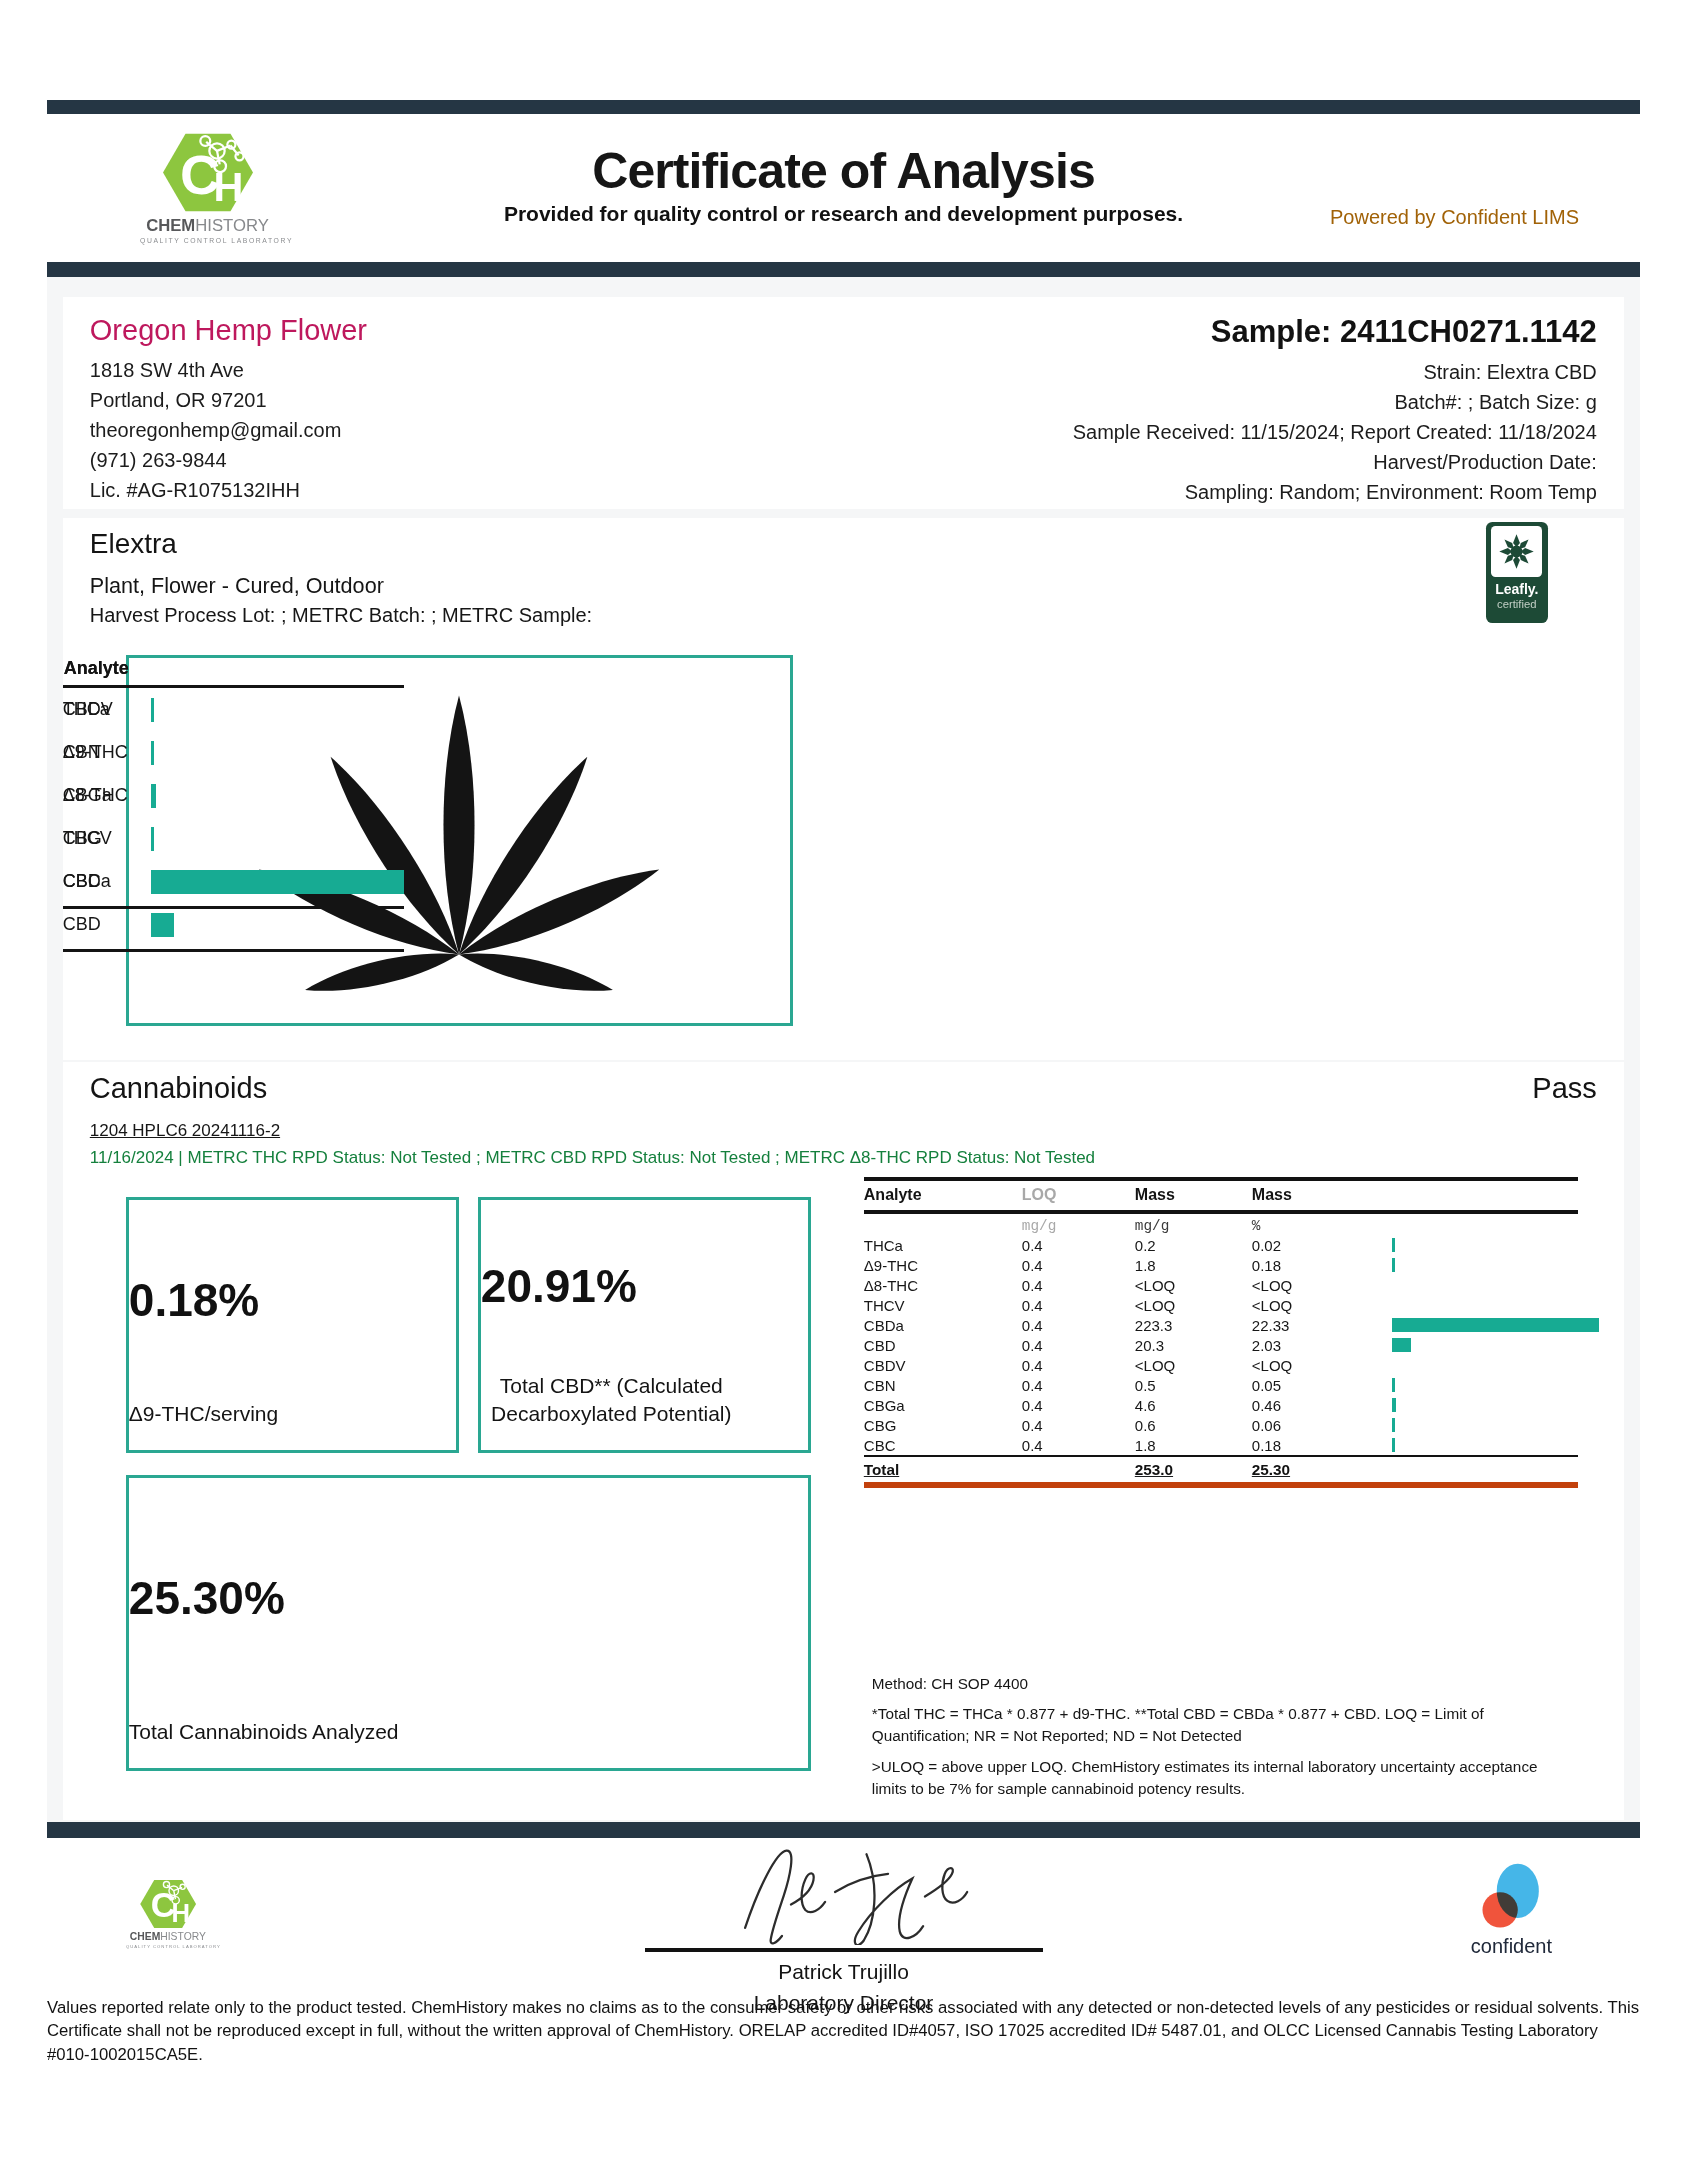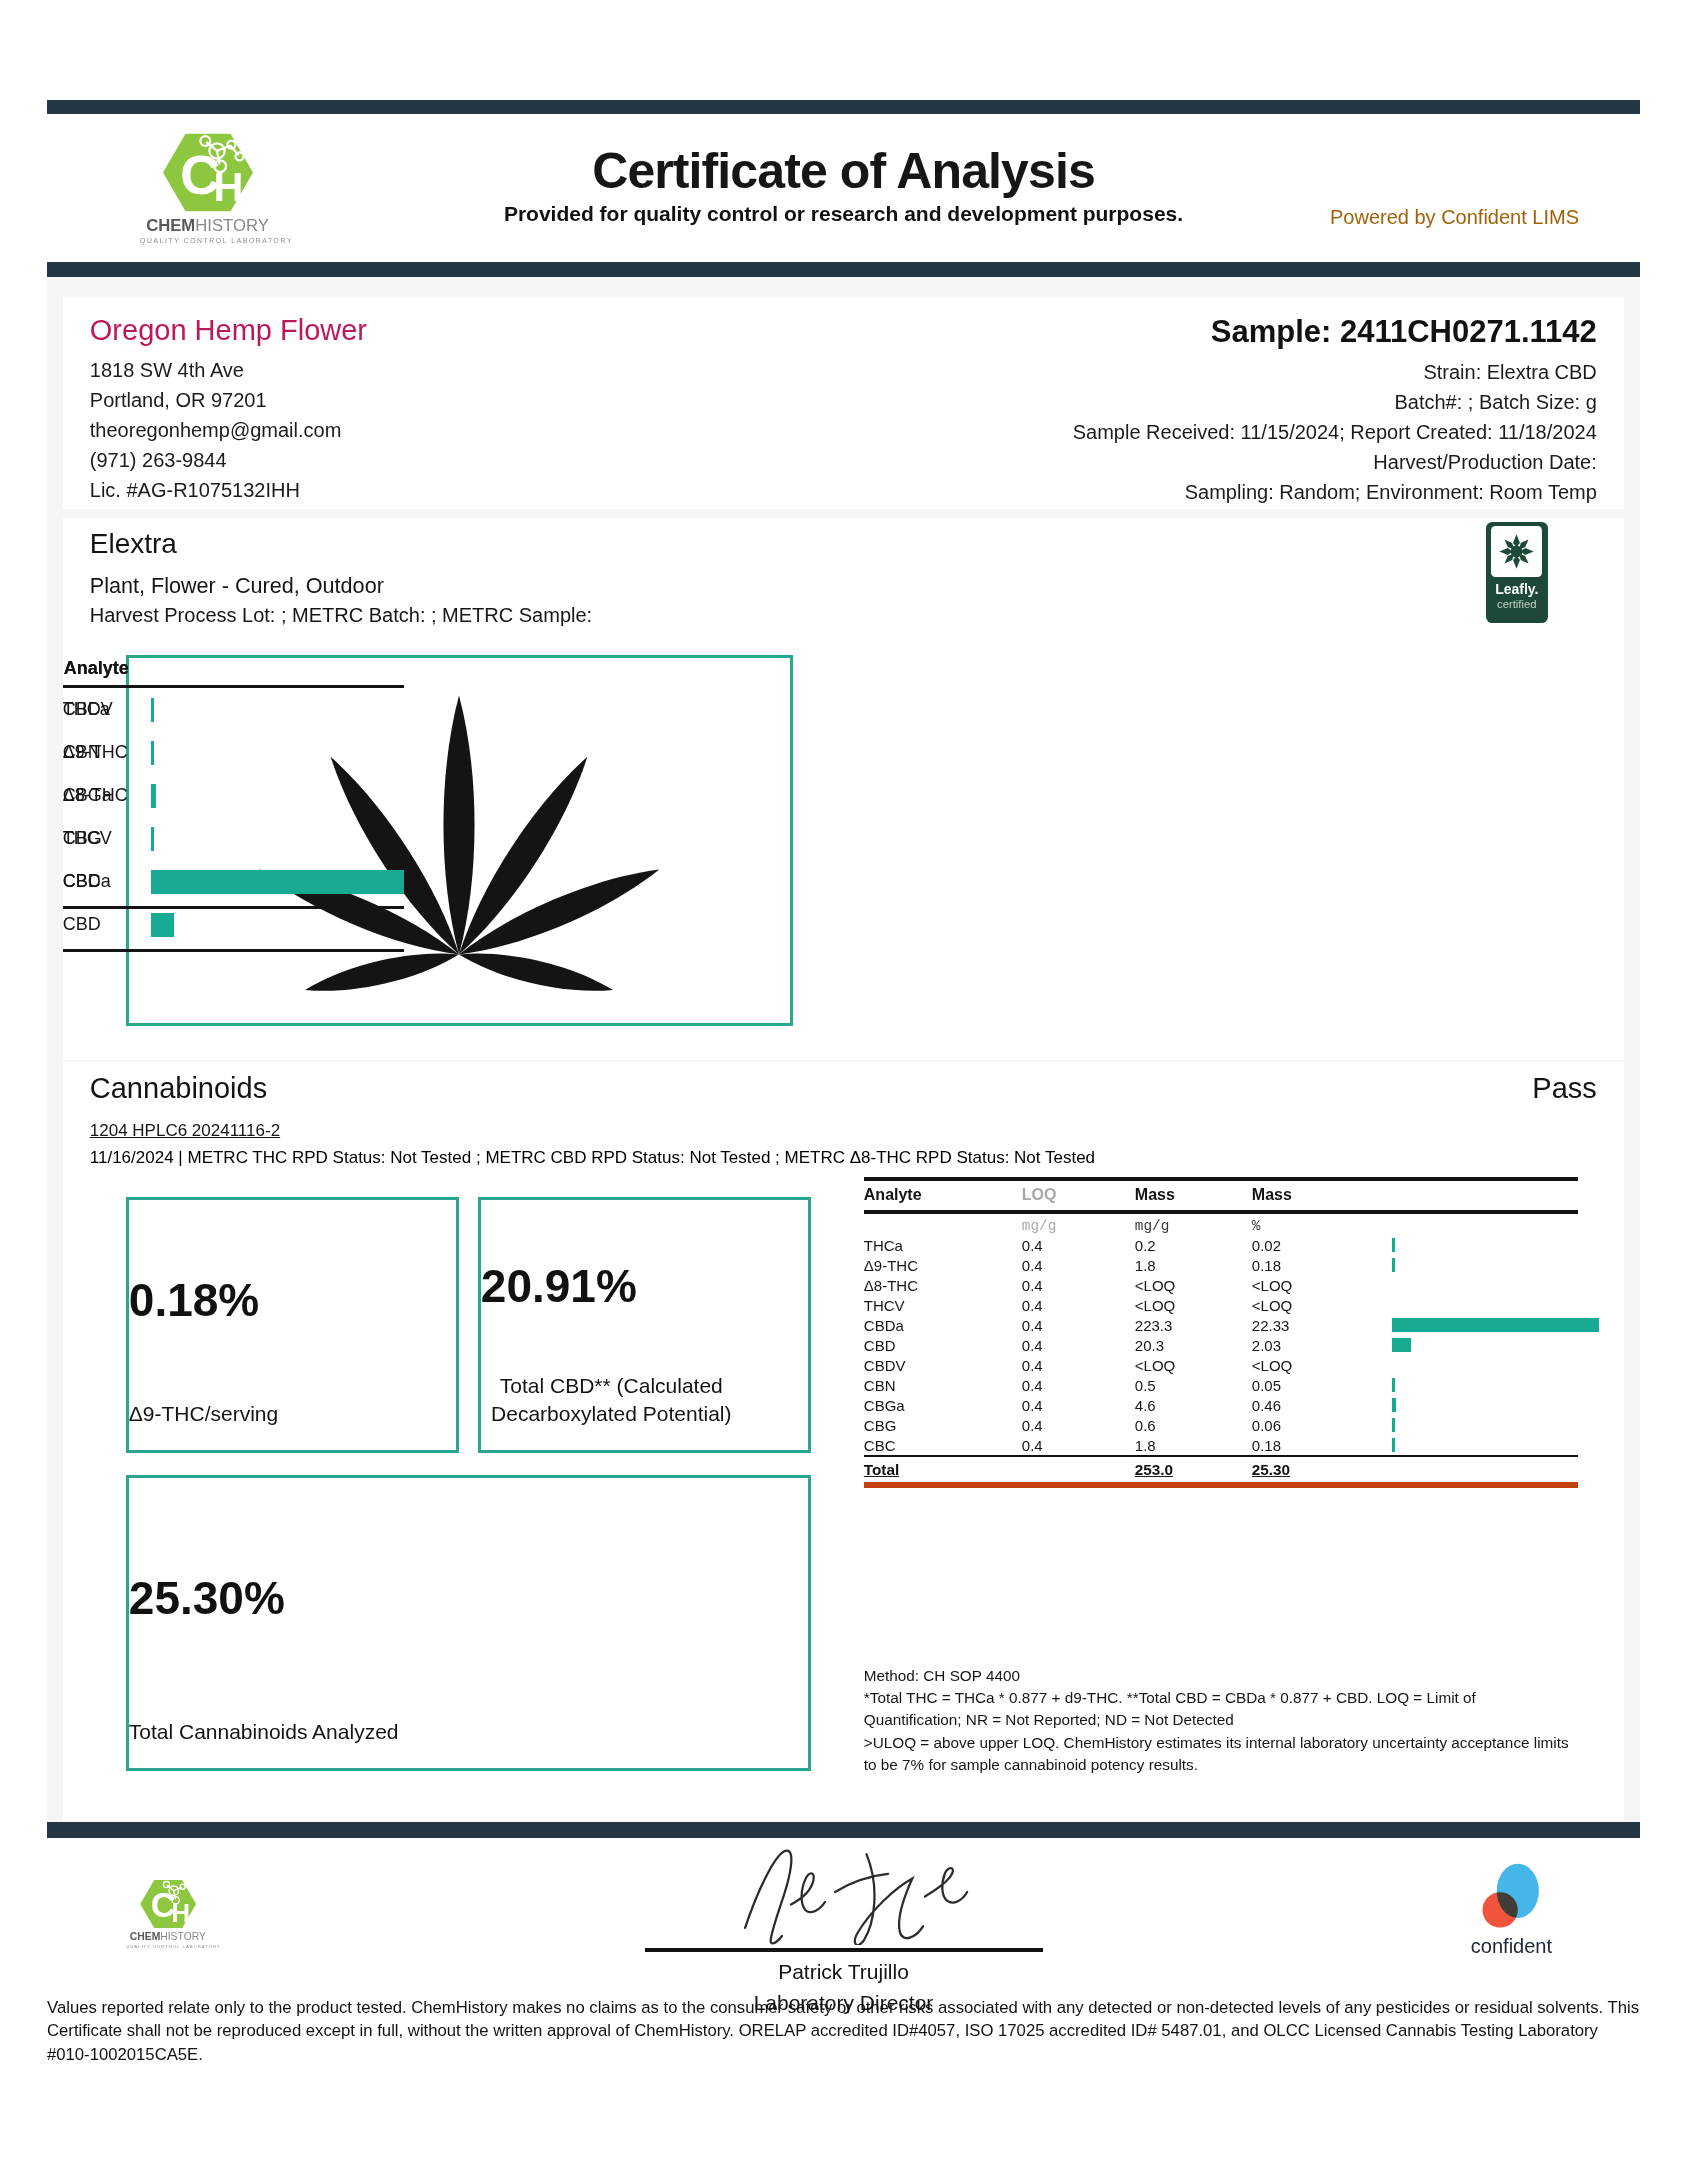--- a/index.html
+++ b/index.html
@@ -58,21 +58,21 @@
   .mini-head{font-size:18px;font-weight:700;color:#141414;padding:0 0 6.3px 0.9px;border-bottom:3.6px solid #141414;}
   .mini-row{display:flex;align-items:center;height:43px;}
   .mini-label{width:88px;font-size:18px;color:#161616;}
   .mini-bararea{flex:1;height:24px;position:relative;}
   .mini-bar{position:absolute;left:0;top:0;bottom:0;background:#17ab93;}
 
   
   .sec-title{position:absolute;left:27px;top:10px;font-size:29px;color:#141414;}
   .sec-pass{position:absolute;right:27px;top:10px;font-size:29px;color:#141414;}
   .sec-method-id{position:absolute;left:27px;top:59px;font-size:17px;color:#161616;text-decoration:underline;}
-  .sec-status{position:absolute;left:27px;top:86px;font-size:17px;color:#000000;}
+  .sec-status{position:absolute;left:27px;top:86px;font-size:17px;color:#15803d;}
 
   .stat-box{position:absolute;border:3.2px solid #2aa792;background:#fff;box-sizing:border-box;
             display:flex;flex-direction:column;align-items:flex-start;}
   #stat-0{left:63px;top:135px;width:333px;height:256px;}
   #stat-1{left:415px;top:135px;width:333px;height:256px;}
   #stat-2{left:63px;top:413px;width:685px;height:296px;}
   .stat-value{flex:1;display:flex;align-items:center;justify-content:center;font-size:46px;font-weight:700;color:#111;}
   .stat-label{font-size:21px;color:#141414;text-align:center;margin-bottom:21.6px;max-width:261px;line-height:1.35;}
   #stat-2 .stat-label{max-width:540px;}
 
@@ -86,21 +86,21 @@
   .tdata{height:20px;}
   .tdata .c{font-size:15px;color:#171717;}
   .num{text-align:left;}
   .loq{color:#a8a8a8;}
   .tbarc{height:13.5px;margin-left:18px;position:relative;}
   .tbar{position:absolute;left:0;top:0;bottom:0;background:#17ab93;}
   .ttotal{border-top:2.3px solid #121212;border-bottom:6px solid #c2410c;height:25px;font-weight:700;text-decoration:underline;}
   .ttotal .c{font-size:15.3px;color:#121212;}
 
   .method-notes{position:absolute;left:801px;top:603px;width:708px;font-size:15.3px;line-height:1.45;color:#161616;}
-  .method-notes p{margin:0;}
+  .method-notes p{margin:8px;}
 
   
   #bar-foot{top:1822px;height:15.8px;}
   .footer{position:absolute;top:1838px;left:0;right:0;height:346px;background:#fff;}
   .sig-wrap{position:absolute;left:0;right:0;top:0;text-align:center;}
   .sig-line{width:398px;height:4px;background:#121212;margin:0.9px auto 0;}
   .sig-name{font-size:21px;color:#141414;margin-top:8px;text-align:center;}
   .sig-title{font-size:21px;color:#141414;margin-top:7.2px;text-align:center;}
   #ch-logo-foot{position:absolute;left:126px;top:41px;transform:scale(0.62);transform-origin:top left;}
   .confident{position:absolute;right:135px;top:23.4px;text-align:center;}

